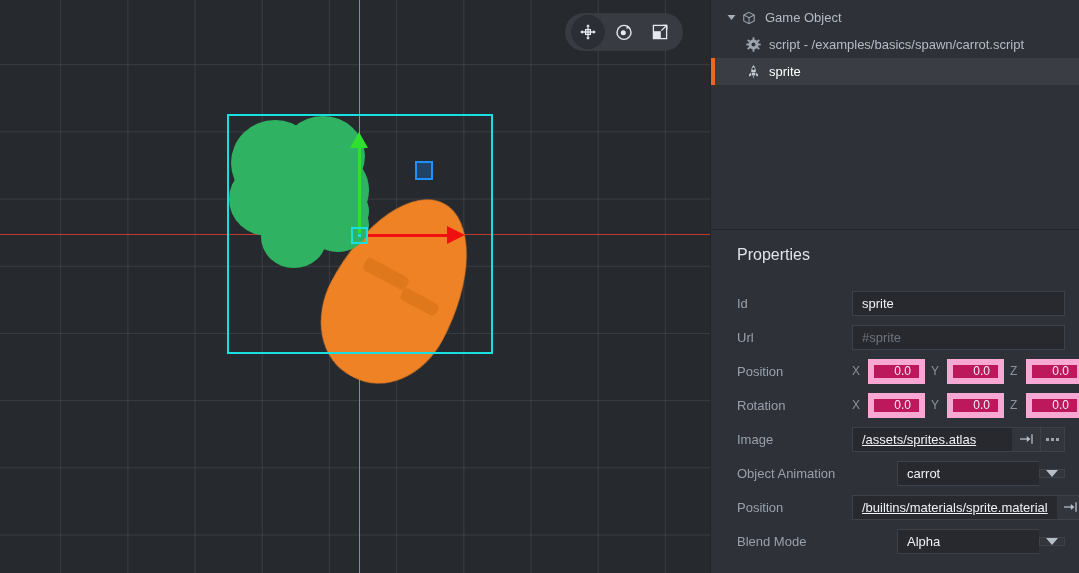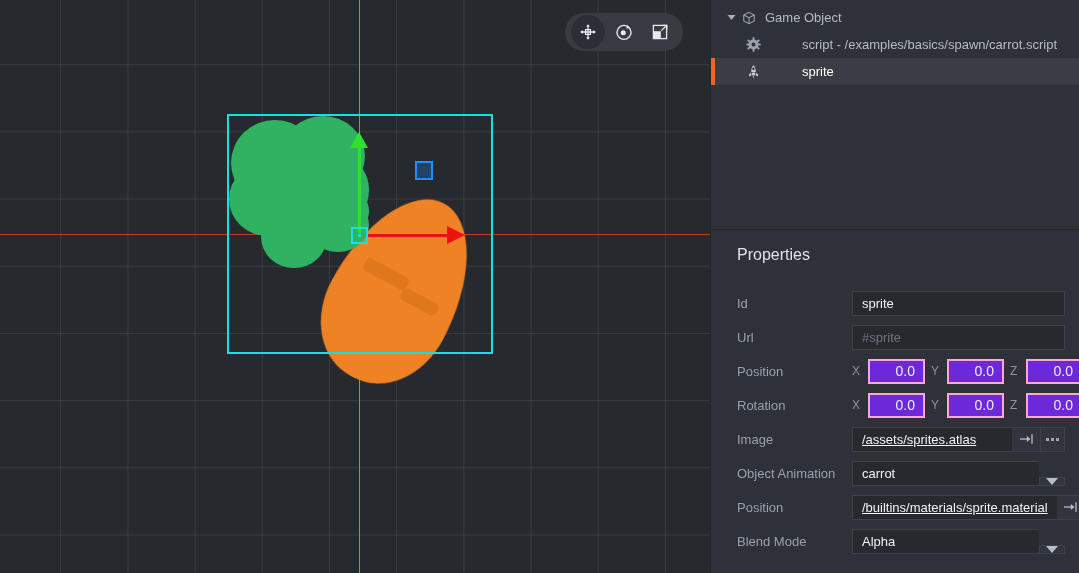--- a/index.html
+++ b/index.html
@@ -155,21 +155,21 @@
   }
   .tree-row .twisty {
     width: 16px; display: flex; align-items: center; justify-content: center;
     flex: 0 0 16px;
   }
   .tree-row .t-icon {
     width: 20px; flex: 0 0 20px;
     display: flex; align-items: center; justify-content: center;
   }
   .tree-label { margin-left: 6px; white-space: nowrap; }
-  .indent-1b { padding-left: 32px; gap: 33px; }
+  .indent-1b { padding-left: 32px; }
 
   .panel-divider {
     height: 1px; background: #22252a; width: 100%;
   }
   .panel-gap { height: 2px; background: #2e3137; }
 
   
   #properties {
     flex: 1;
     background: #2e3137;
@@ -202,42 +202,42 @@
     overflow: hidden; white-space: nowrap;
   }
   .field.placeholder { color: #6d7580; }
   .field.grow { flex: 1; }
   .axis-lbl {
     font-size: 12px; color: #8b939e;
     width: 16px; flex: 0 0 16px;
     text-align: left;
   }
   .num-field {
-    background: #6d28d9;
-    border: 2px solid #f9a8d4;
+    background: #be185d;
+    border: 6px solid #f9a8d4;
     height: 25px; width: 57px;
-    color: #eef1f5; font-size: 14px;
+    color: #eef1f5; font-size: 12px;
     display: flex; align-items: center; justify-content: flex-end;
     padding: 0 8px;
     flex: 0 0 57px;
   }
   .num-gap { width: 6px; flex: 0 0 6px; }
   .icon-btn {
     width: 24px; height: 25px;
     background: #32353c;
     border: 1px solid #3d4149;
     border-left: none;
     display: flex; align-items: center; justify-content: center;
     cursor: pointer;
   }
   .icon-btn.wide { width: 29px; }
   .dots { display: flex; gap: 2px; }
   .dots span { width: 3px; height: 3px; background: #9aa3ae; display: block; }
   .combo {
-    flex: 1; display: flex; align-items: flex-end;
+    flex: 1; display: flex; align-items: center; margin-left: 45px;
   }
   .combo .field { flex: 1; border-right: none; }
   .combo-arrow {
     width: 26px;
     background: #32353c;
     border: 1px solid #3d4149;
     display: flex; align-items: center; justify-content: center;
     cursor: pointer;
   }
   .caret-down {

